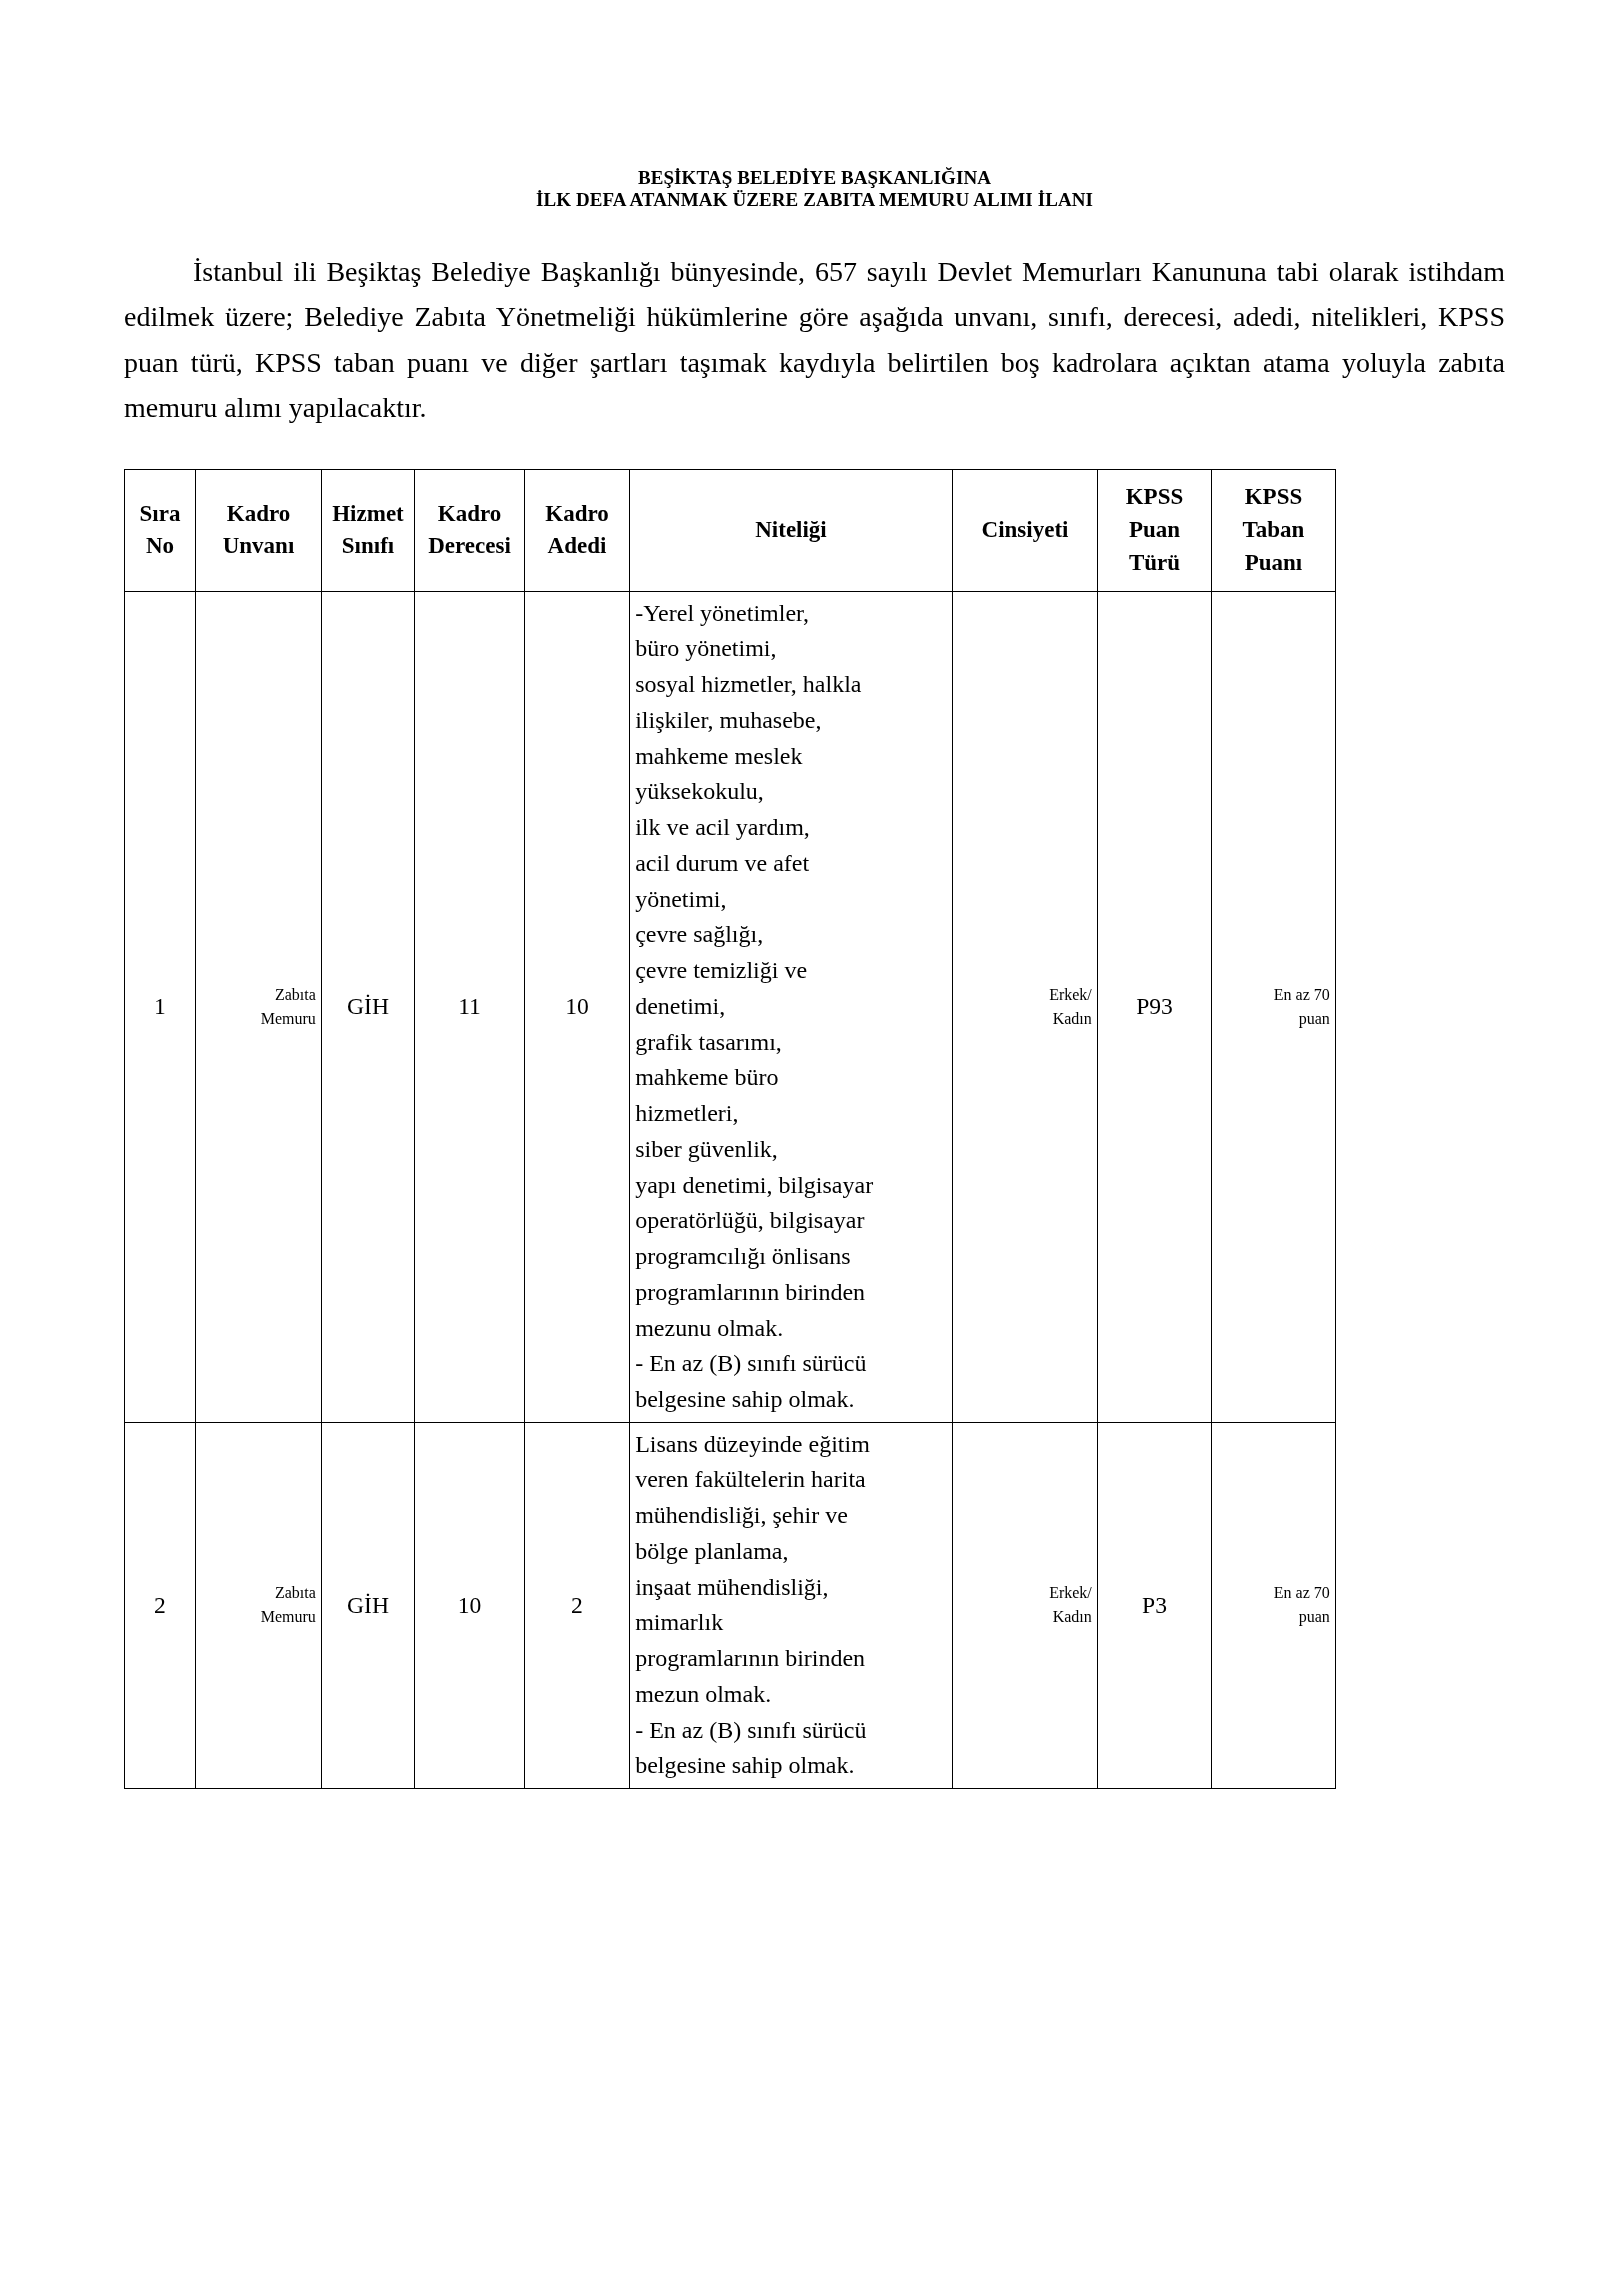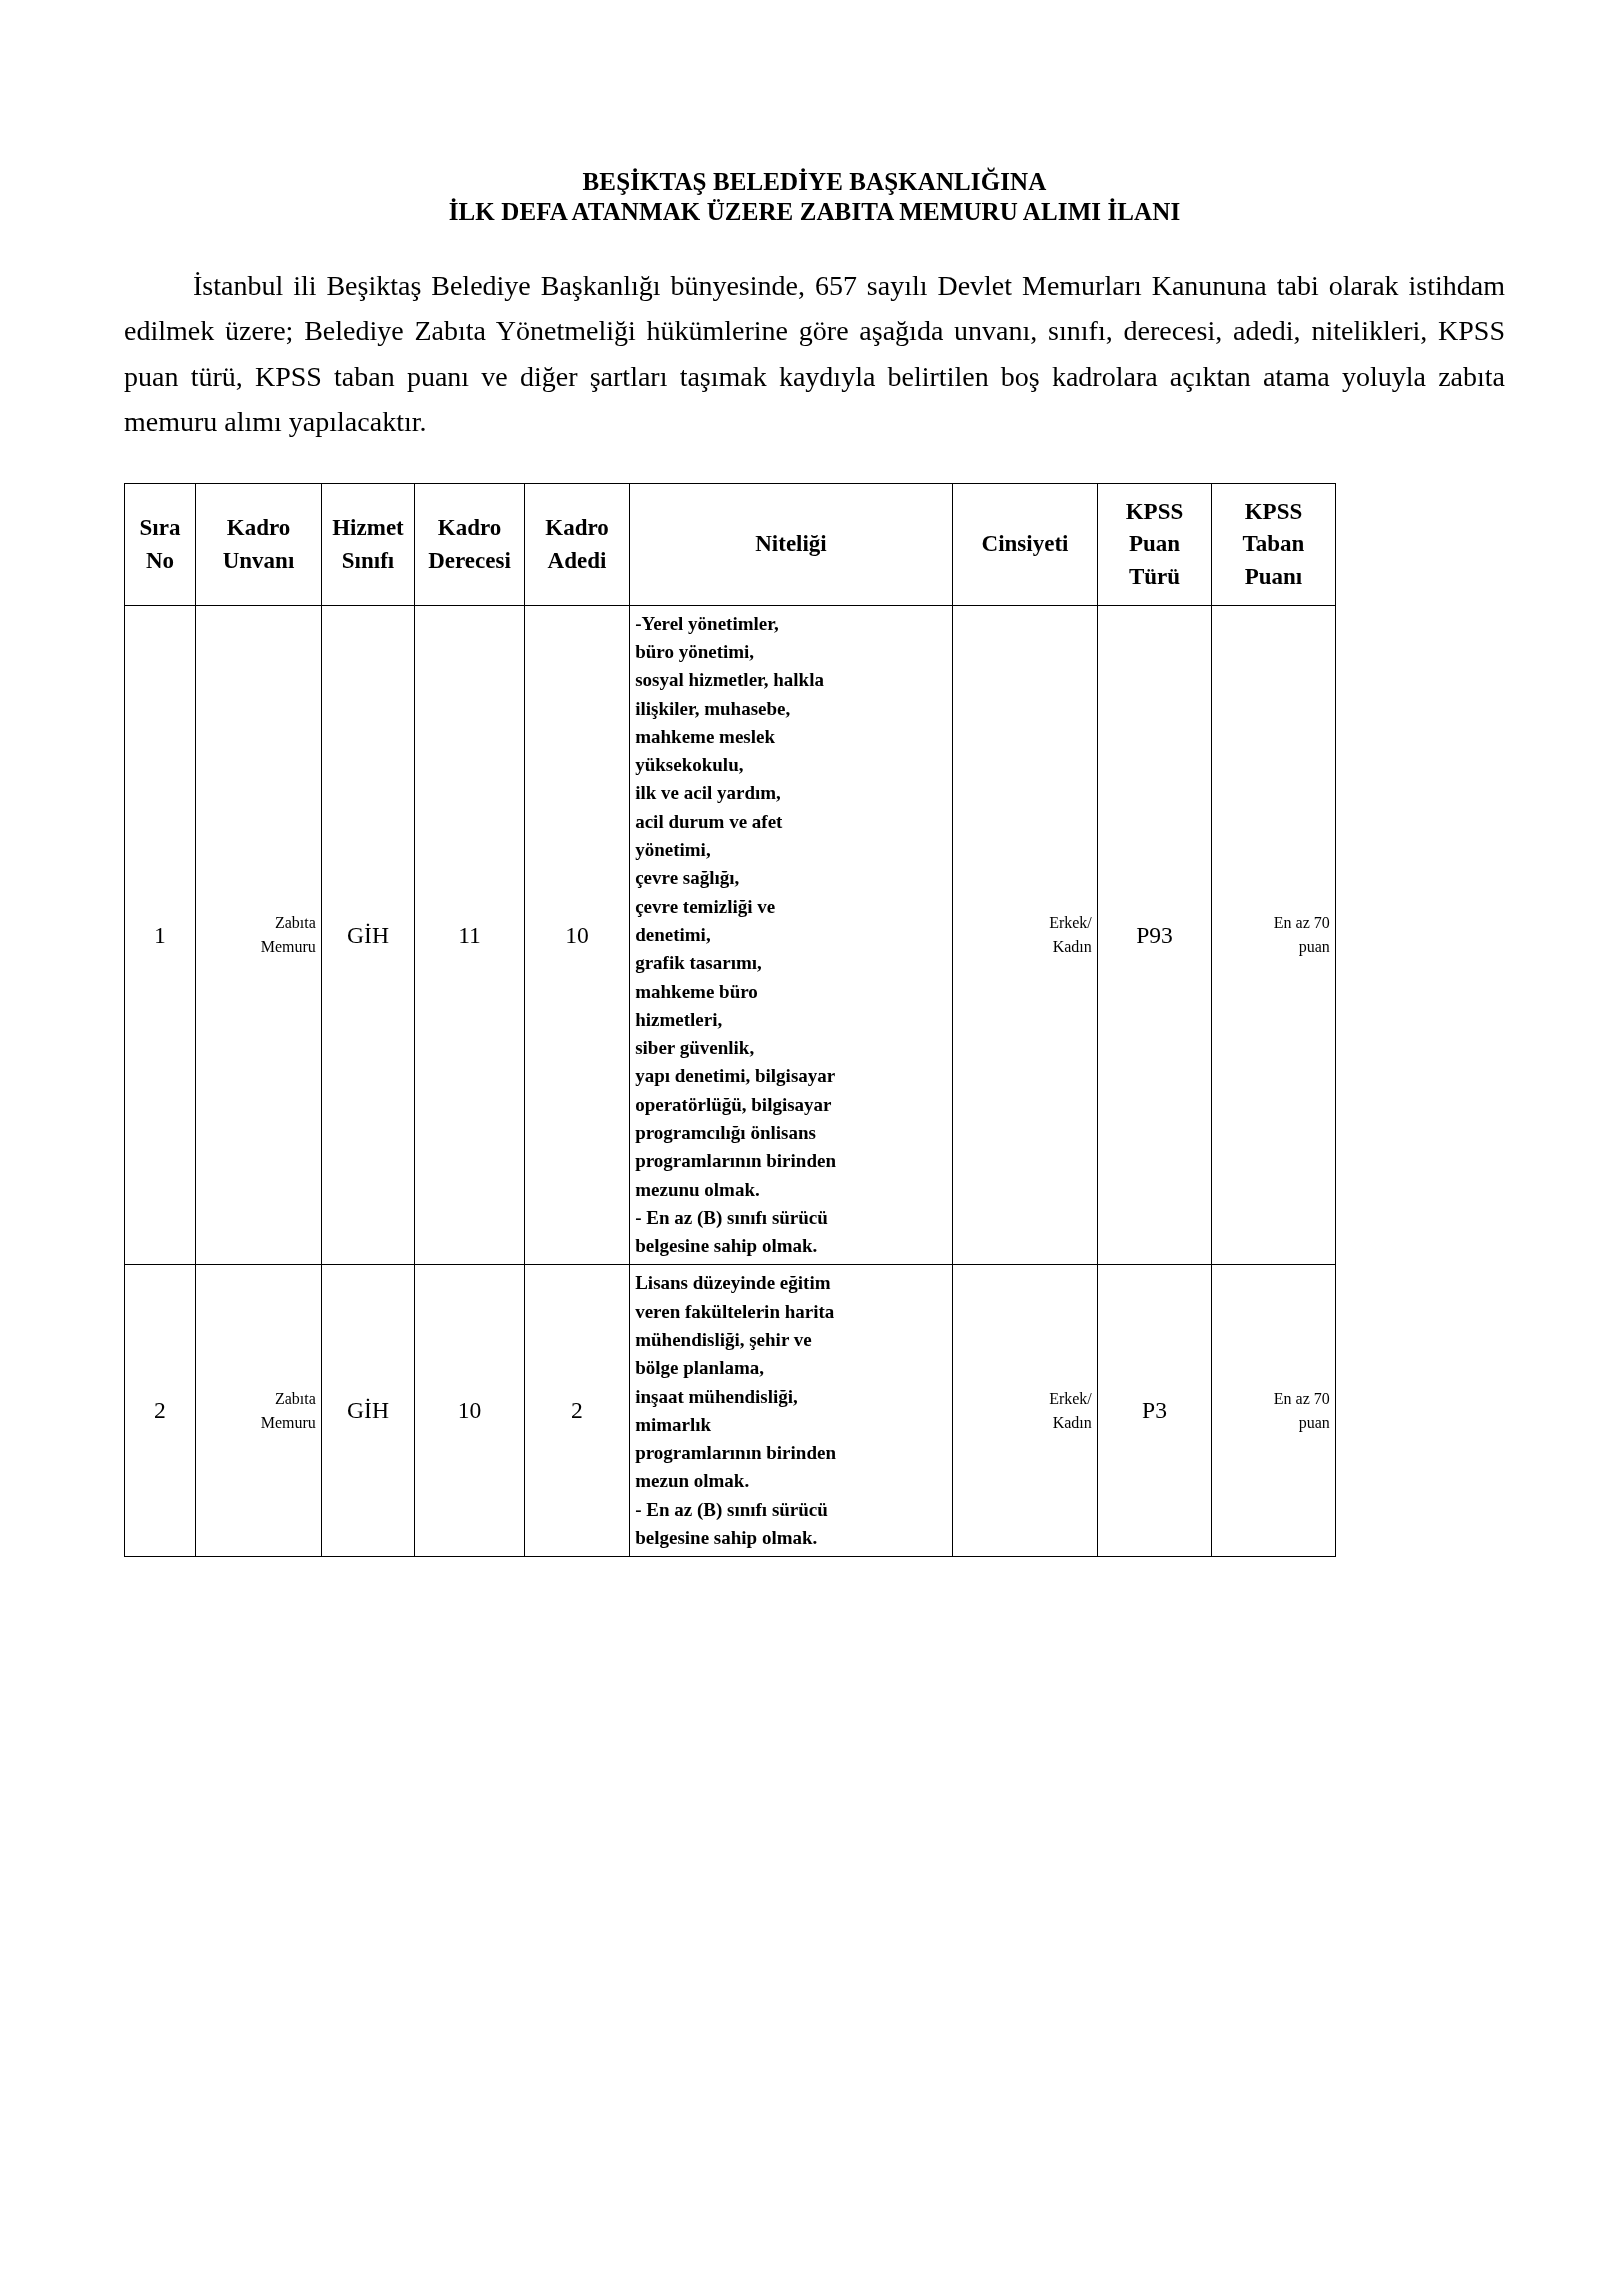--- a/index.html
+++ b/index.html
@@ -19,21 +19,21 @@
     width: 1623px;
     height: 2295px;
     box-sizing: border-box;
     padding: 167px 118px 0 124px;
   }
 
   
   .doc-title {
     text-align: center;
     font-weight: bold;
-    font-size: 25px;
+    font-size: 19px;
     line-height: 1.18;
     letter-spacing: 0.1px;
   }
   .doc-title .line2 {
     display: block;
   }
 
   
   .intro {
     margin-top: 37px;
@@ -82,24 +82,23 @@
   col.c-taban    { width: 124px; }
 
   td.center {
     text-align: center;
     line-height: 1.48;
     font-size: 23.6px;
   }
   td.nitelik {
     text-align: left;
     vertical-align: top;
-    font-size: 19px;
+    font-size: 24px;
     line-height: 1.49;
     padding: 6.5px 6.5px 6.5px 7.9px;
-    font-weight: bold;
   }
   td.nitelik .nline {
     display: block;
     white-space: pre-wrap;
   }
   td.two-line {
     text-align: right;
     font-size: 16px;
     line-height: 1.50;
   }

